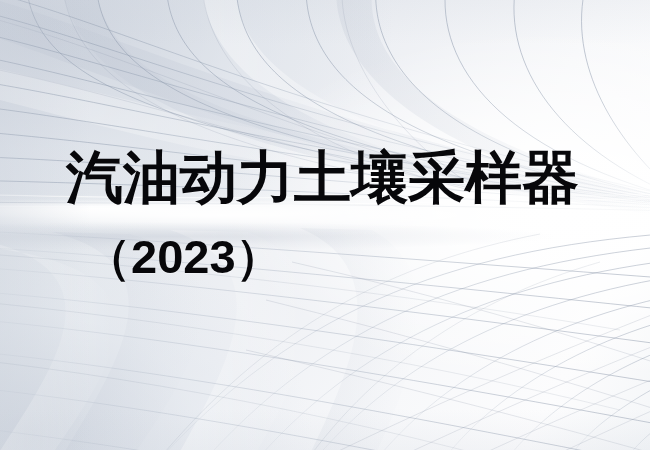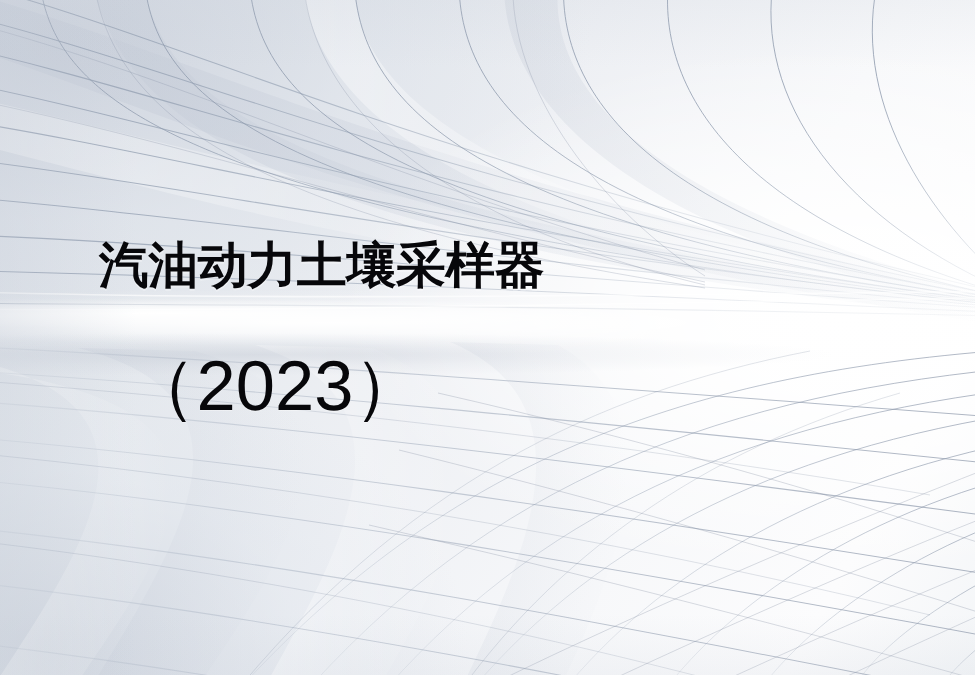--- a/index.html
+++ b/index.html
@@ -93,36 +93,36 @@
     top: 0;
     width: 650px;
     height: 450px;
     z-index: 5;
   }
 
   .title-line1 {
     position: absolute;
     left: 66px;
     top: 148px;
-    font-size: 33px;
+    font-size: 57px;
     line-height: 58px;
     font-weight: 700;
     color: #07070a;
     letter-spacing: 0px;
     white-space: nowrap;
     text-shadow: 0 1px 0 rgba(255,255,255,0.35);
   }
 
   .title-line2 {
     position: absolute;
     left: 84px;
     top: 228px;
     font-size: 47px;
     line-height: 58px;
-    font-weight: 400;
+    font-weight: 700;
     color: #07070a;
     letter-spacing: 0px;
     white-space: nowrap;
     text-shadow: 0 1px 0 rgba(255,255,255,0.35);
   }
 </style>
 </head>
 <body>
 
 <div class="slide">

